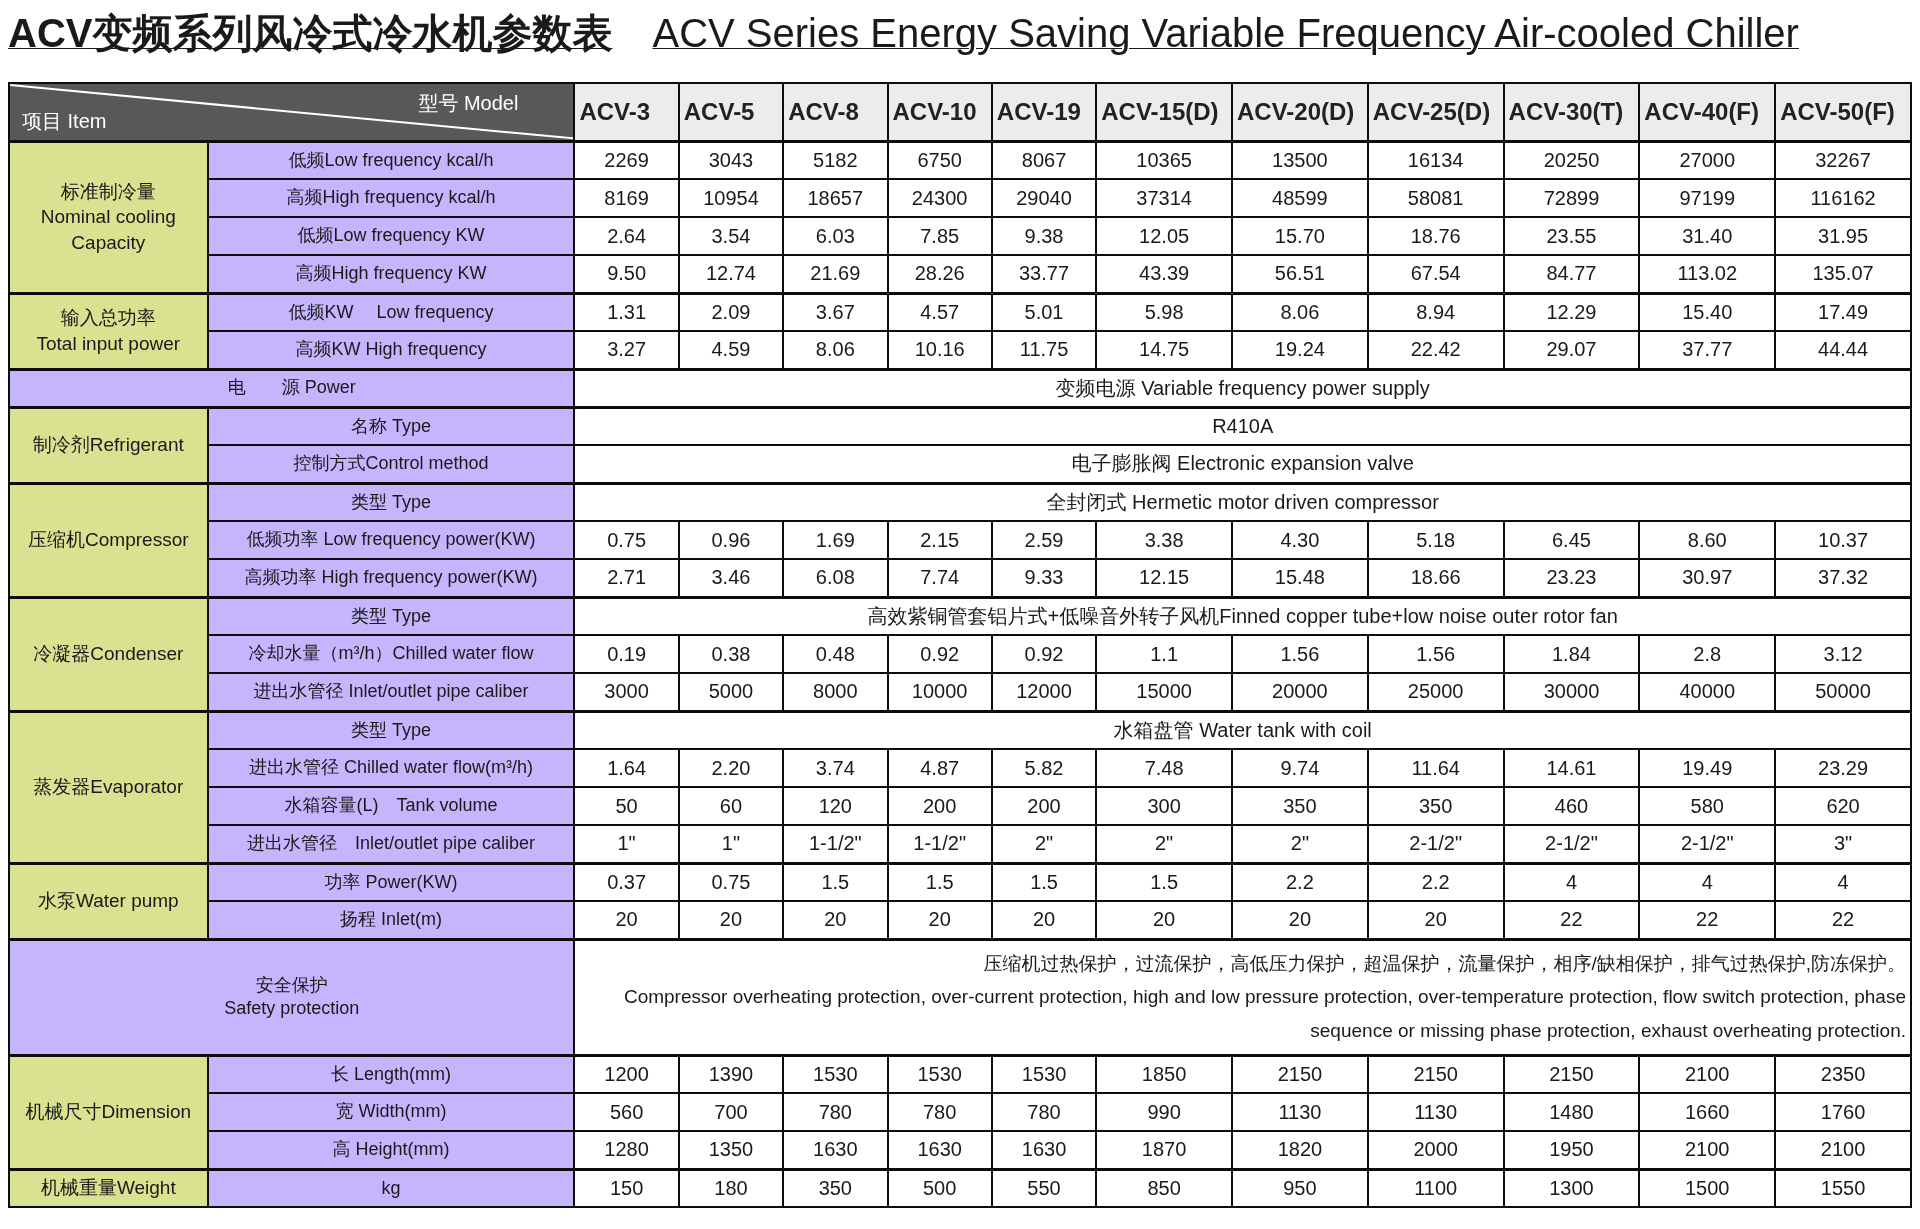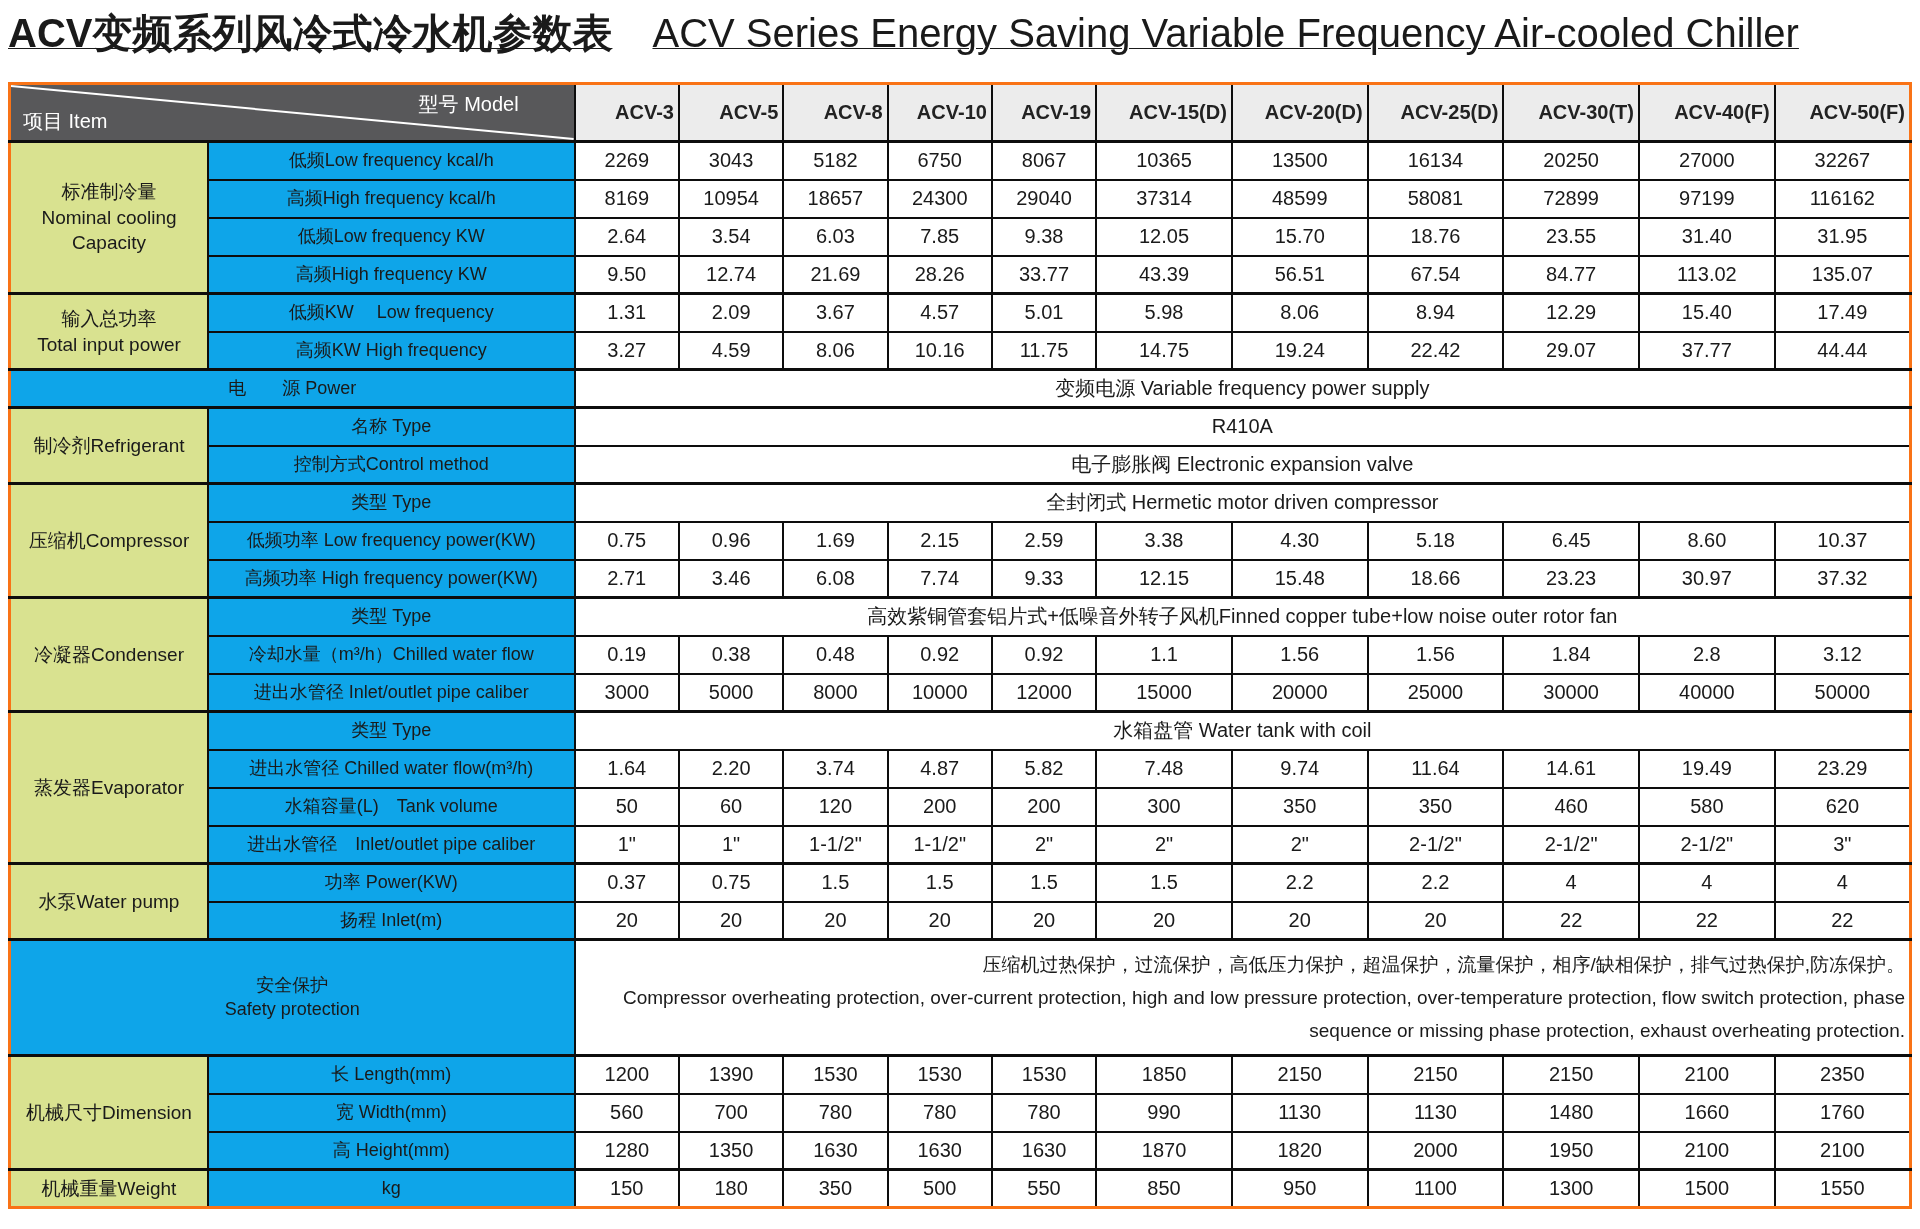--- a/index.html
+++ b/index.html
@@ -11,21 +11,21 @@
   }
   .title-row { padding:6px 0 0 8px; height:82px; white-space:nowrap;text-decoration:underline; }
   .title-zh { font-size:40px; font-weight:bold; letter-spacing:0px; }
   .title-en { font-size:40px; font-weight:normal; margin-left:40px; }
 
   table.spec {
     margin-left:8px;
     width:1904px;
     table-layout:fixed;
     border-collapse:collapse;
-    border:3px solid #f97316;
+    border:1px solid #f97316;
   }
   col.c-group { width:196px; }
   col.c-sub   { width:362px; }
   col.c-sm    { width:103px; }
   col.c-lg    { width:134px; }
 
   th, td { border:2px solid #0d0d0d; padding:0 4px; overflow:hidden; }
   tr { height:38px; }
   tr.head-row { height:58px; }
   tr.tall-row { height:116px; }
@@ -38,29 +38,29 @@
   .corner-model {
     position:absolute; top:6px; right:55px;
     color:#ffffff; font-size:20px; font-weight:normal;
   }
   .corner-item {
     position:absolute; bottom:5px; left:12px;
     color:#ffffff; font-size:20px; font-weight:normal;
   }
   .model-cell {
     background:#ececec; color:#222222;
-    font-size:20px; font-weight:bold; text-align:right;
+    font-size:24px; font-weight:bold; text-align:left;
     vertical-align:middle;
   }
   .group-cell {
     background:#d9e290; font-weight:normal; font-size:19px;
     text-align:center; vertical-align:middle; white-space:pre-line; line-height:1.35;
   }
   .label-cell {
-    background:#0ea5e9; font-weight:normal; font-size:18px;
+    background:#c4b5fd; font-weight:normal; font-size:18px;
     text-align:center; vertical-align:middle; white-space:pre-line; line-height:1.3;
   }
   .data-cell {
     background:#ffffff; font-size:20px; text-align:center; vertical-align:middle;
   }
   .merged-cell { white-space:pre-line; line-height:1.75; font-size:20px; }
   tr.tall-row .merged-cell { font-size:19px;text-align:right; }
 </style>
 </head>
 <body>

